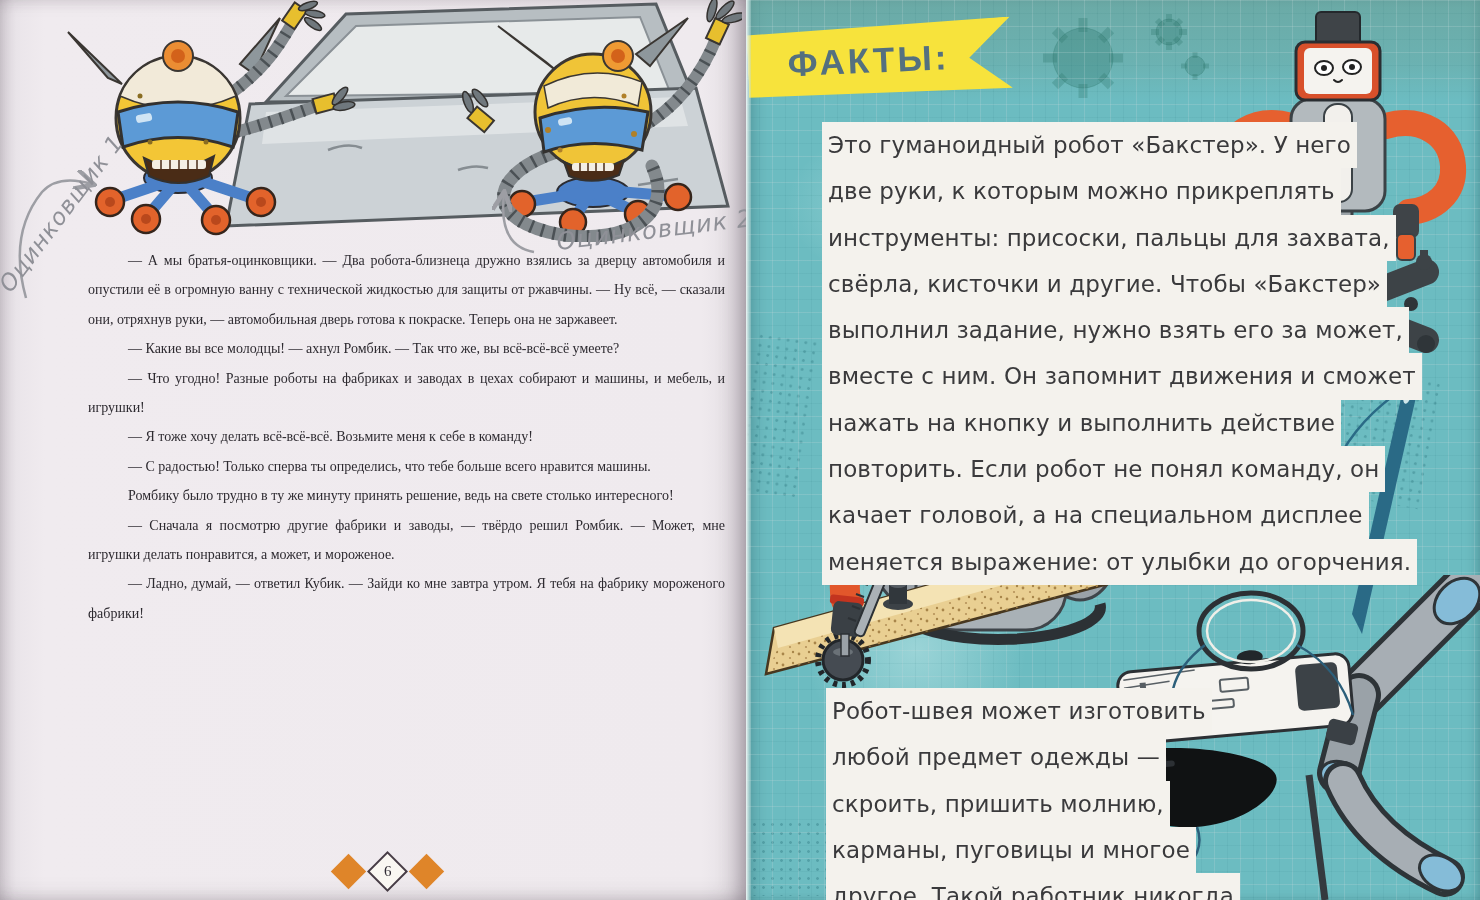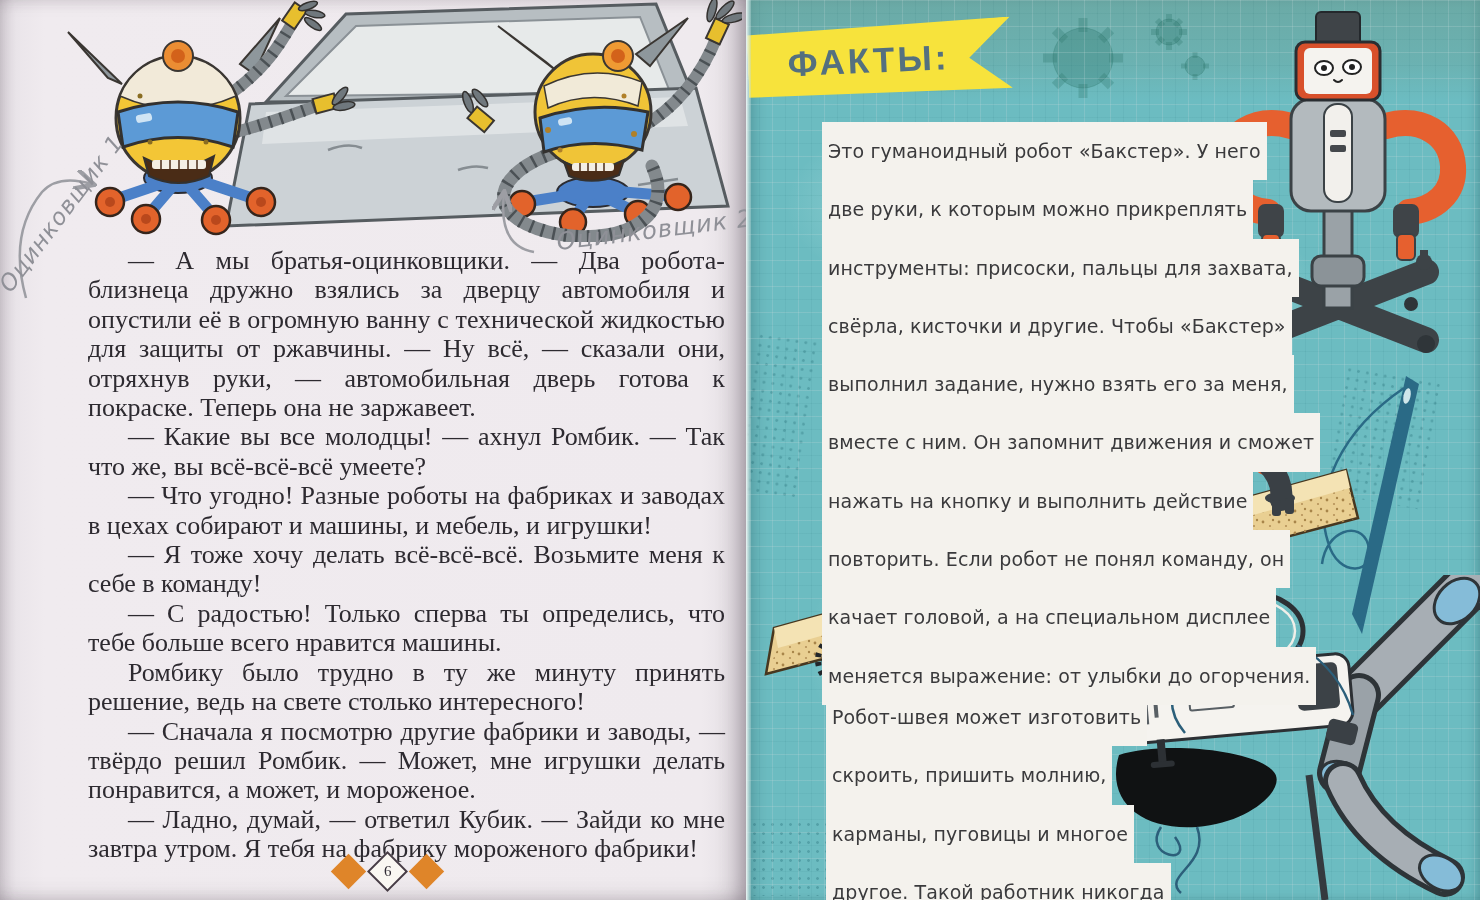--- a/index.html
+++ b/index.html
@@ -17,21 +17,21 @@
     overflow:hidden;}
   .illu-left{position:absolute;left:28px;top:0;width:714px;height:242px;}
   .hand-label{position:absolute;color:#8f9097;font-style:italic;
     font-family:"DejaVu Sans",sans-serif;letter-spacing:1px;white-space:nowrap;}
   .hl1{left:4px;top:276px;font-size:23px;transform:rotate(-53deg);transform-origin:0 50%;}
   .hl2{left:556px;top:216px;font-size:24px;transform:rotate(-7deg);}
   .arrow-doodle{position:absolute;}
   .ar1{left:6px;top:168px;}
   .ar2{left:478px;top:186px;}
   .story{position:absolute;left:88px;top:246px;width:637px;
-    font-family:"Liberation Serif",serif;font-size:26px;line-height:29.4px;
+    font-family:"Liberation Serif",serif;font-size:14px;line-height:29.4px;
     color:#2d2a30;text-align:justify;}
   .story p{margin:0;text-indent:40px;}
   .pagenum{position:absolute;left:0;bottom:14px;width:746px;display:flex;
     justify-content:center;align-items:center;gap:12px;transform:translateX(14px);}
   .dia{width:25px;height:25px;transform:rotate(45deg);background:#df8529;}
   .dia.white{background:#faf7f2;border:2px solid #473c46;display:flex;
     align-items:center;justify-content:center;}
   .dia.white span{transform:rotate(-45deg);font-family:"Liberation Serif",serif;
     font-size:15px;color:#2f2a33;}
 
@@ -69,22 +69,22 @@
 
   .banner{position:absolute;left:0;top:28px;width:264px;height:76px;z-index:5;
     background:#f7e33c;transform:rotate(-2.5deg);transform-origin:0 0;
     clip-path:polygon(0 10%,100% 0,84% 52%,100% 94%,0 92%);
     display:flex;align-items:center;}
   .banner span{padding-left:40px;font-weight:bold;font-size:35px;
     letter-spacing:3px;color:#54707f;font-family:"Liberation Sans",sans-serif;}
 
   .fact{position:absolute;z-index:4;}
   .fact .line{display:table;background:#f4f2ed;color:#3a3a3c;
-    font-family:"DejaVu Sans",sans-serif;font-size:19px;line-height:22.3px;
-    padding:18px 6px;white-space:nowrap;letter-spacing:.1px;}
+    font-family:"DejaVu Sans",sans-serif;font-size:23px;line-height:22.3px;
+    padding:12px 6px;white-space:nowrap;letter-spacing:.1px;}
   .fact1{left:76px;top:122px;}
   .fact2{left:80px;top:688px;}
 
   .illu{position:absolute;z-index:3;}
   .baxter{left:450px;top:4px;}
   .assembly{left:2px;top:342px;}
   .sewing{left:355px;top:575px;}
   .needle{left:560px;top:372px;z-index:2;}
 </style>
 </head>
@@ -259,21 +259,21 @@
 
     <div class="banner">
       <span>ФАКТЫ:</span>
     </div>
 
     <div class="fact fact1">
       <span class="line">Это гуманоидный робот «Бакстер». У него</span>
       <span class="line">две руки, к которым можно прикреплять</span>
       <span class="line">инструменты: присоски, пальцы для захвата,</span>
       <span class="line">свёрла, кисточки и другие. Чтобы «Бакстер»</span>
-      <span class="line">выполнил задание, нужно взять его за меня,</span>
+      <span class="line">выполнил задание, нужно взять его за может,</span>
       <span class="line">вместе с ним. Он запомнит движения и сможет</span>
       <span class="line">нажать на кнопку и выполнить действие</span>
       <span class="line">повторить. Если робот не понял команду, он</span>
       <span class="line">качает головой, а на специальном дисплее</span>
       <span class="line">меняется выражение: от улыбки до огорчения.</span>
     </div>
 
     <svg class="illu baxter" width="285" height="350" viewBox="0 0 285 350">
       <g stroke-linecap="round">
         <path d="M55,268 L230,336 M55,336 L230,268" stroke="#3d4347" stroke-width="26"></path>
@@ -427,20 +427,21 @@
     </svg>
 
     <svg class="illu needle" width="174" height="290" viewBox="0 0 174 290">
       <path d="M98,16 C36,58 6,120 22,170 C32,208 72,202 62,172 C54,148 20,158 16,192" stroke="#2a6a86" stroke-width="2.5" fill="none"></path>
       <path d="M100,4 L113,12 L56,262 L46,242 Z" fill="#2a6a86"></path>
       <ellipse cx="101" cy="24" rx="3.5" ry="8" fill="#cfe6ea" transform="rotate(12 101 24)"></ellipse>
     </svg>
 
     <div class="fact fact2">
       <span class="line">Робот-швея может изготовить</span>
+      <span class="line">любой предмет одежды —</span>
       <span class="line">скроить, пришить молнию,</span>
       <span class="line">карманы, пуговицы и многое</span>
       <span class="line">другое. Такой работник никогда</span>
       <span class="line">не устаёт, и его металлическим</span>
       <span class="line">пальцам фабрику не угрожает.</span>
     </div>
 
     <div class="grid"></div>
     <div class="edge-strip"></div>
   </div>

